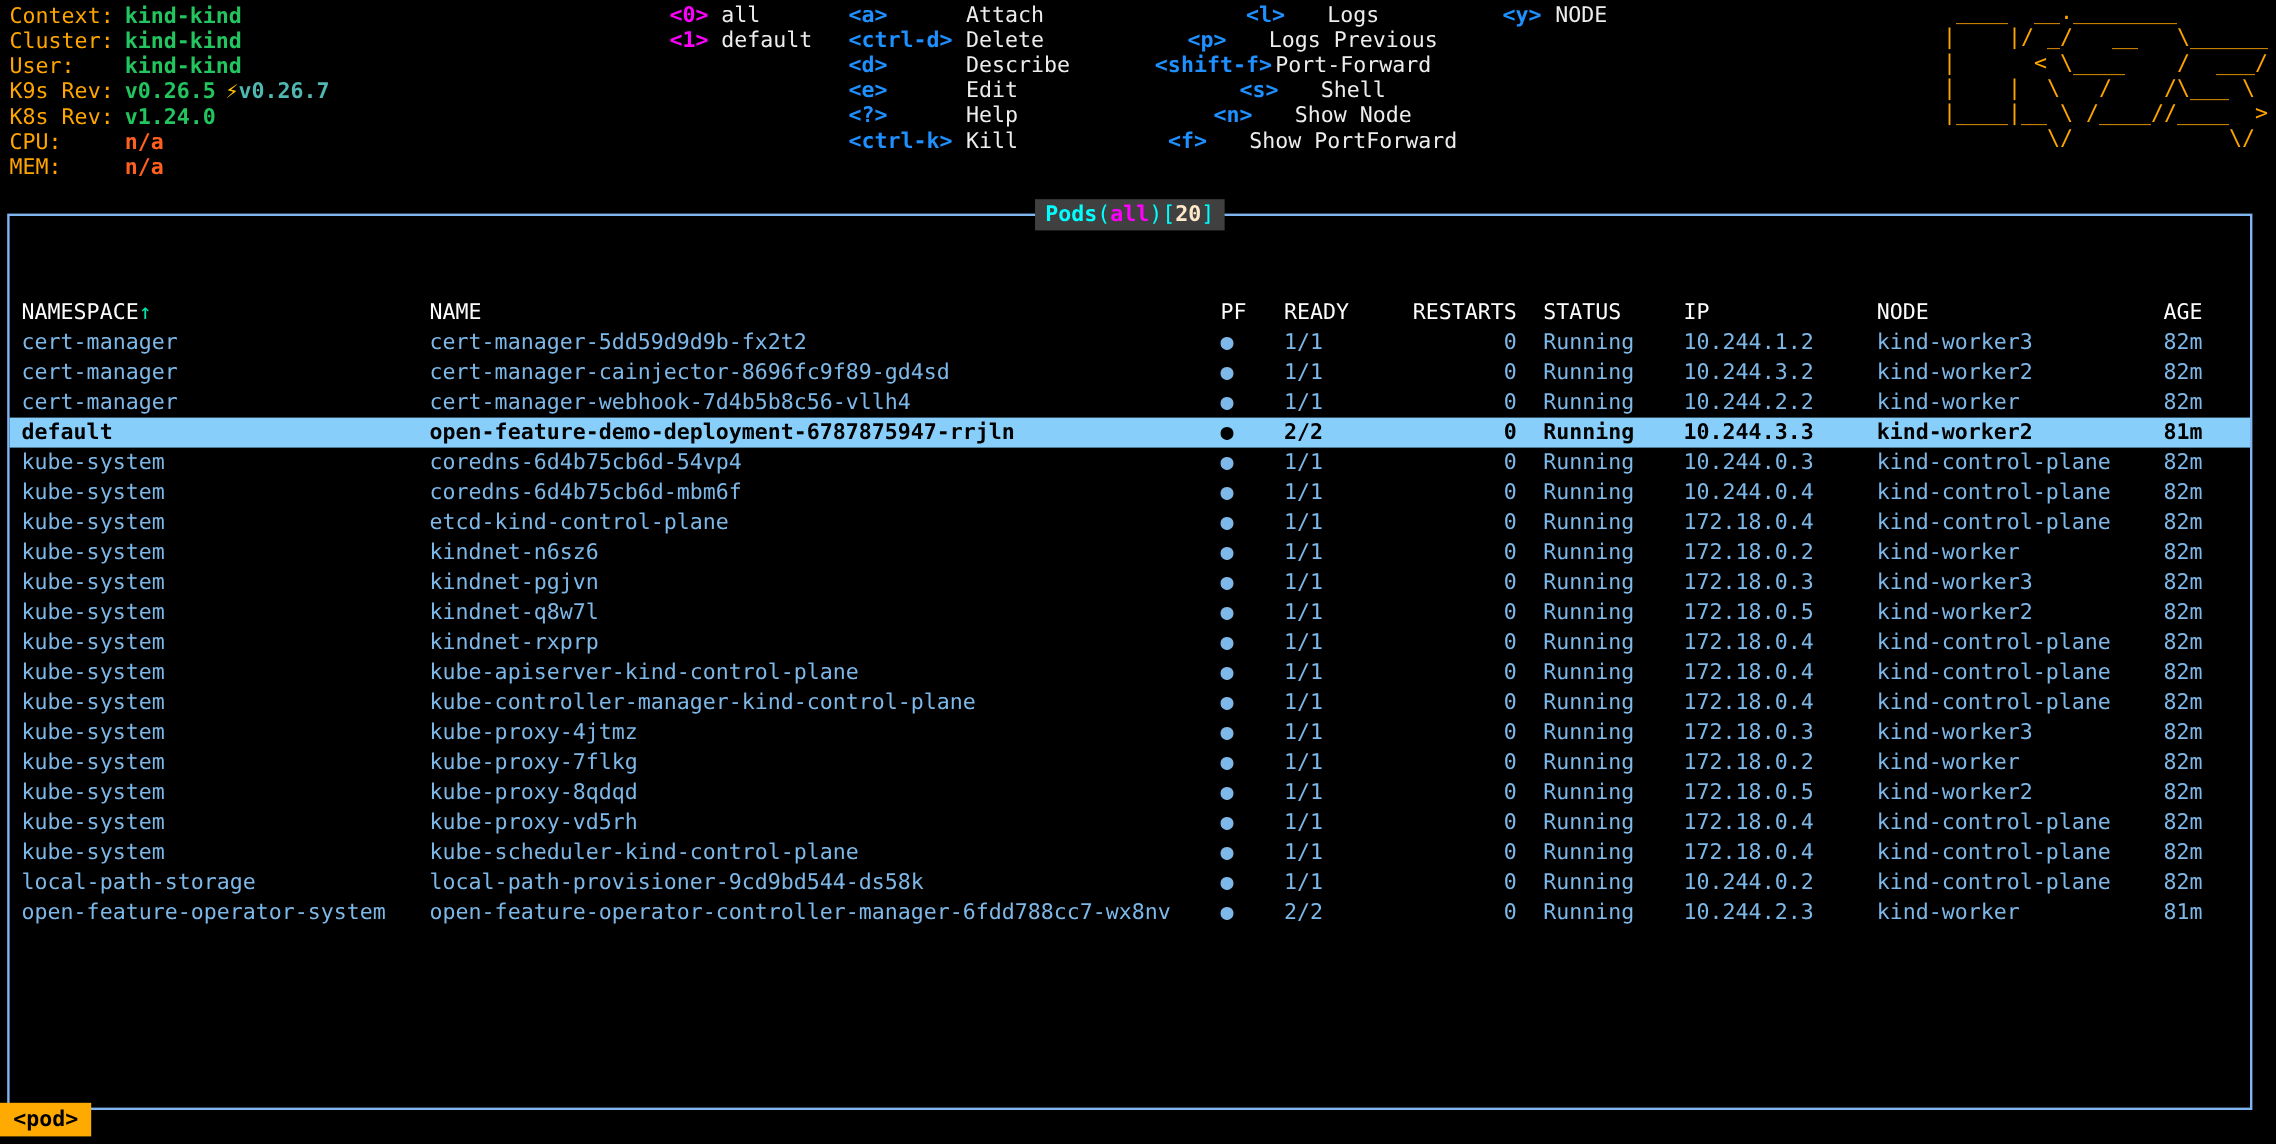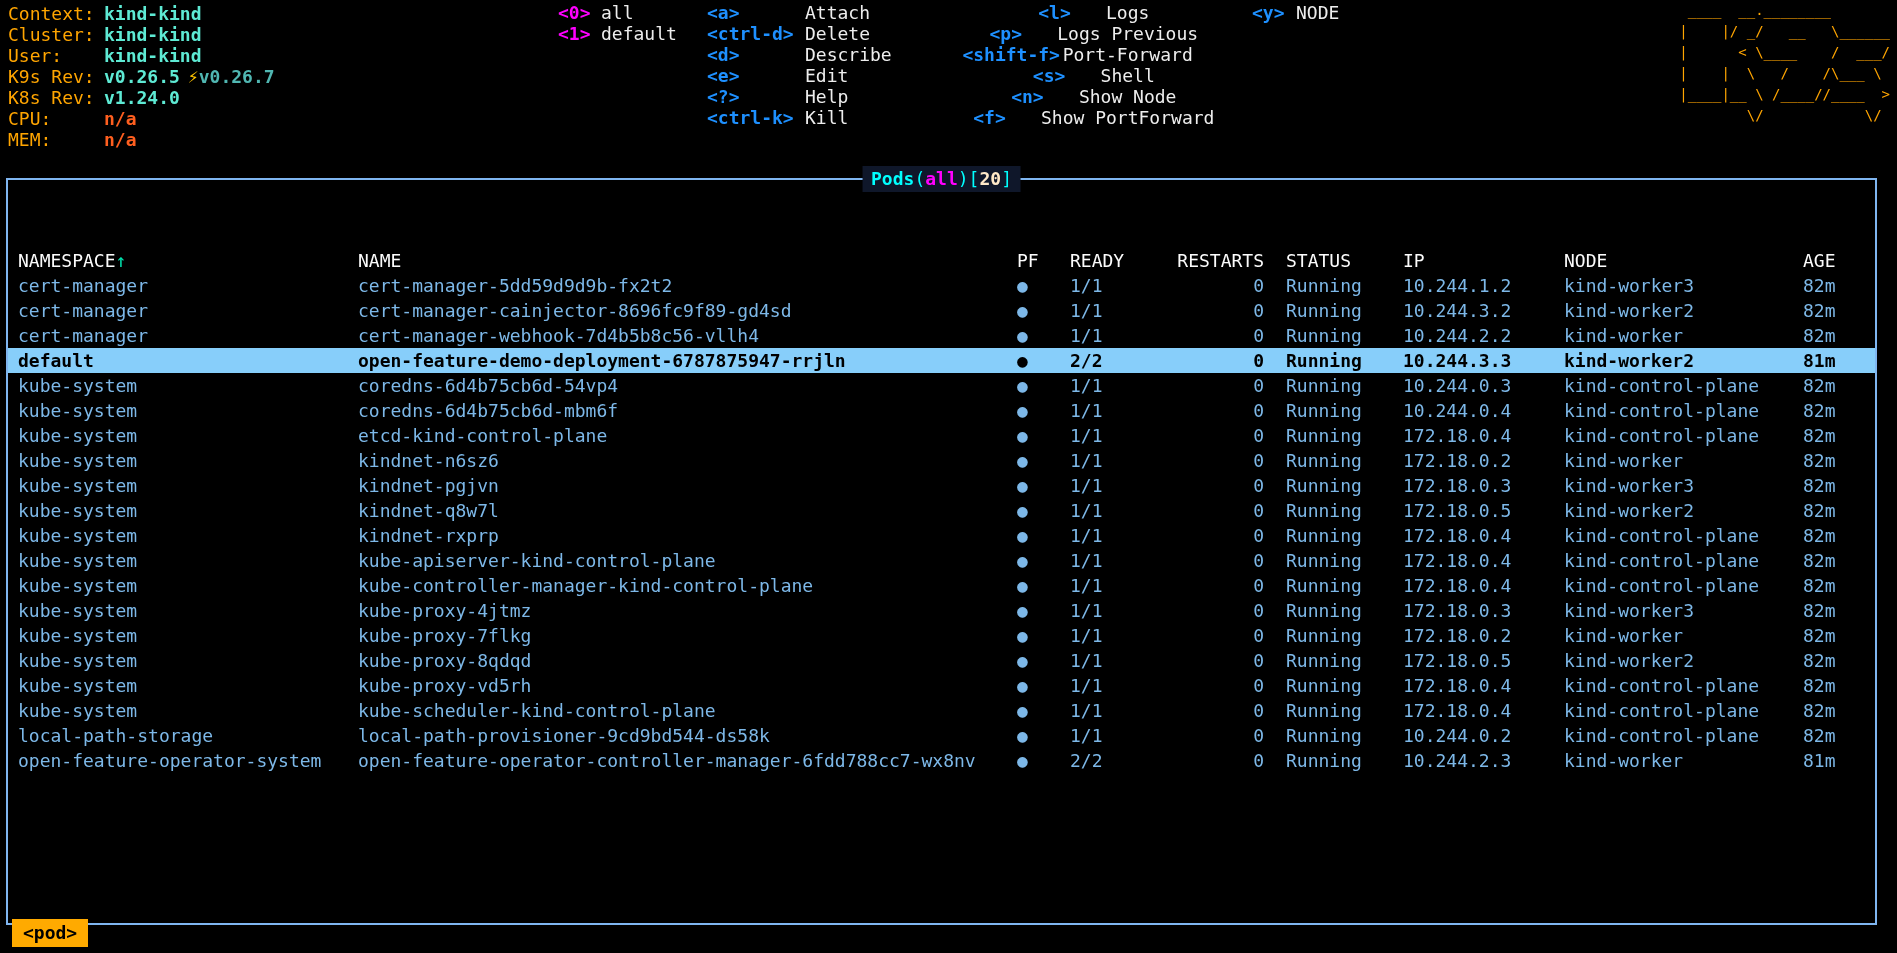--- a/index.html
+++ b/index.html
@@ -5,60 +5,60 @@
   html,body{margin:0;padding:0;background:#000;}
   .screen{
     position:relative;width:1897px;height:953px;background:#000;overflow:hidden;
     font-family:"DejaVu Sans Mono","Liberation Mono",monospace;
     font-size:18px;color:#f0f0f0;
   }
   
   .info{position:absolute;left:8px;top:3px;line-height:21px;white-space:pre;}
   .info-row{height:21px;}
   .info-label{display:inline-block;width:96px;color:var(--orange,#ffa500);}
-  .info-value{color:#5eead4;font-weight:bold;}
+  .info-value{color:#22c55e;font-weight:bold;}
   .info-value.warn{color:var(--warn,#ff5f1f);}
   .bolt{color:var(--bolt,#ffc400);padding-left:8px;}
   .upgrade{color:var(--teal,#50b7b2);font-weight:bold;}
   .hk{position:absolute;top:2px;line-height:21px;white-space:pre;}
   .hk-row{height:21px;}
   .hk-key{display:inline-block;font-weight:bold;color:var(--key-blue,#1e90ff);}
   .hk-key.ns{color:var(--key-magenta,#ff00ff);}
   .hk-label{color:#ededed;}
   #hk-ns{left:558px;}   #hk-ns .hk-key{width:43px;}
   #hk-a1{left:707px;}   #hk-a1 .hk-key{width:98px;}
   #hk-a2{left:938px;text-align:center;}   #hk-a2 .hk-key{width:103px;}
   #hk-a3{left:1252px;}  #hk-a3 .hk-key{width:44px;}
   .logo{position:absolute;right:7px;top:0px;margin:0;line-height:21px;
-        color:var(--orange,#ffa500);font-family:inherit;font-size:14px;}
+        color:var(--orange,#ffa500);font-family:inherit;font-size:18px;}
   
   .tableframe{
     position:absolute;left:6px;top:178px;width:1867px;height:719px;
     border:2px solid var(--border,#7fb5f0);box-sizing:content-box;padding-top:24px;
   }
   .tabletitle{
     position:absolute;top:-14px;left:50%;transform:translateX(-50%);
-    background:#0f172a;padding:0 9px;height:26px;line-height:26px;white-space:pre;
+    background:#404040;padding:0 9px;height:26px;line-height:26px;white-space:pre;
   }
   .t-res{color:var(--title-cyan,#00ffff);font-weight:bold;}
   .t-p{color:var(--title-cyan,#00ffff);}
   .t-scope{color:var(--key-magenta,#ff00ff);font-weight:bold;}
   .t-count{color:var(--count,#ffe9c8);font-weight:bold;}
   .trow{
     display:grid;grid-template-columns:340px 659px 53px 107px 109px 117px 161px 239px auto;
     height:25px;line-height:25px;padding-left:10px;white-space:pre;
     color:var(--row-blue,#7db8e8);
   }
   .thead .trow{color:#fcfcfc;margin-top:44px;}
   .col-restarts{text-align:right;padding-right:22px;}
   .trow.selected{background:var(--selected-bg,#87cefa);color:#000;font-weight:bold;}
   .sort-arrow{color:var(--sort,#00e5b0);}
   
   .crumb{
-    position:absolute;left:12px;top:919px;height:26px;line-height:26px;
+    position:absolute;left:0;top:919px;height:26px;line-height:26px;
     background:var(--crumb-bg,#ffaa00);color:#000;font-weight:bold;padding:1px 11px;
   }
 </style>
 </head>
 <body>
 
 <div class="screen">
 
   <div class="info" id="info"><div class="info-row"><span class="info-label">Context:</span><span class="info-value">kind-kind</span></div><div class="info-row"><span class="info-label">Cluster:</span><span class="info-value">kind-kind</span></div><div class="info-row"><span class="info-label">User:</span><span class="info-value">kind-kind</span></div><div class="info-row"><span class="info-label">K9s Rev:</span><span class="info-value">v0.26.5</span><span class="bolt">⚡</span><span class="upgrade">v0.26.7</span></div><div class="info-row"><span class="info-label">K8s Rev:</span><span class="info-value">v1.24.0</span></div><div class="info-row"><span class="info-label">CPU:</span><span class="info-value warn">n/a</span></div><div class="info-row"><span class="info-label">MEM:</span><span class="info-value warn">n/a</span></div></div>
 

